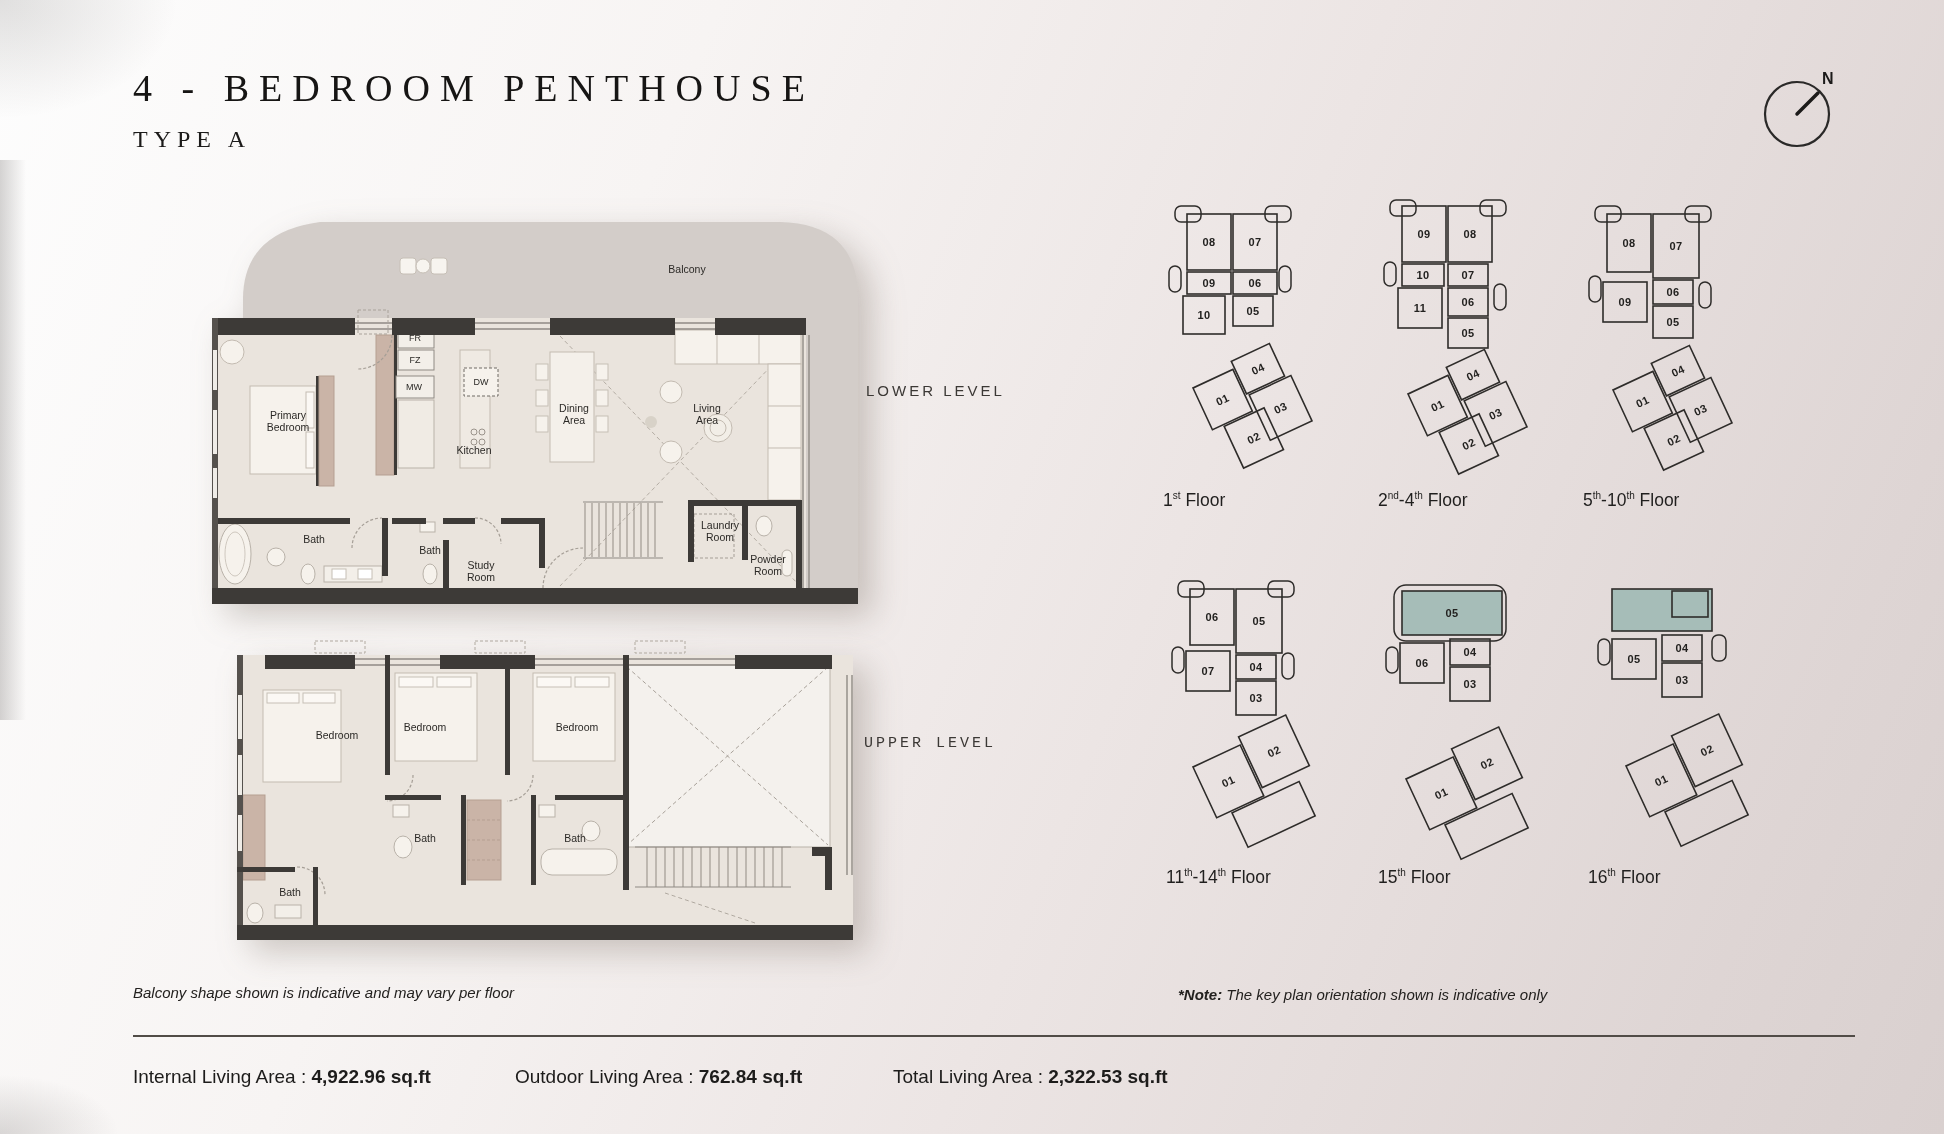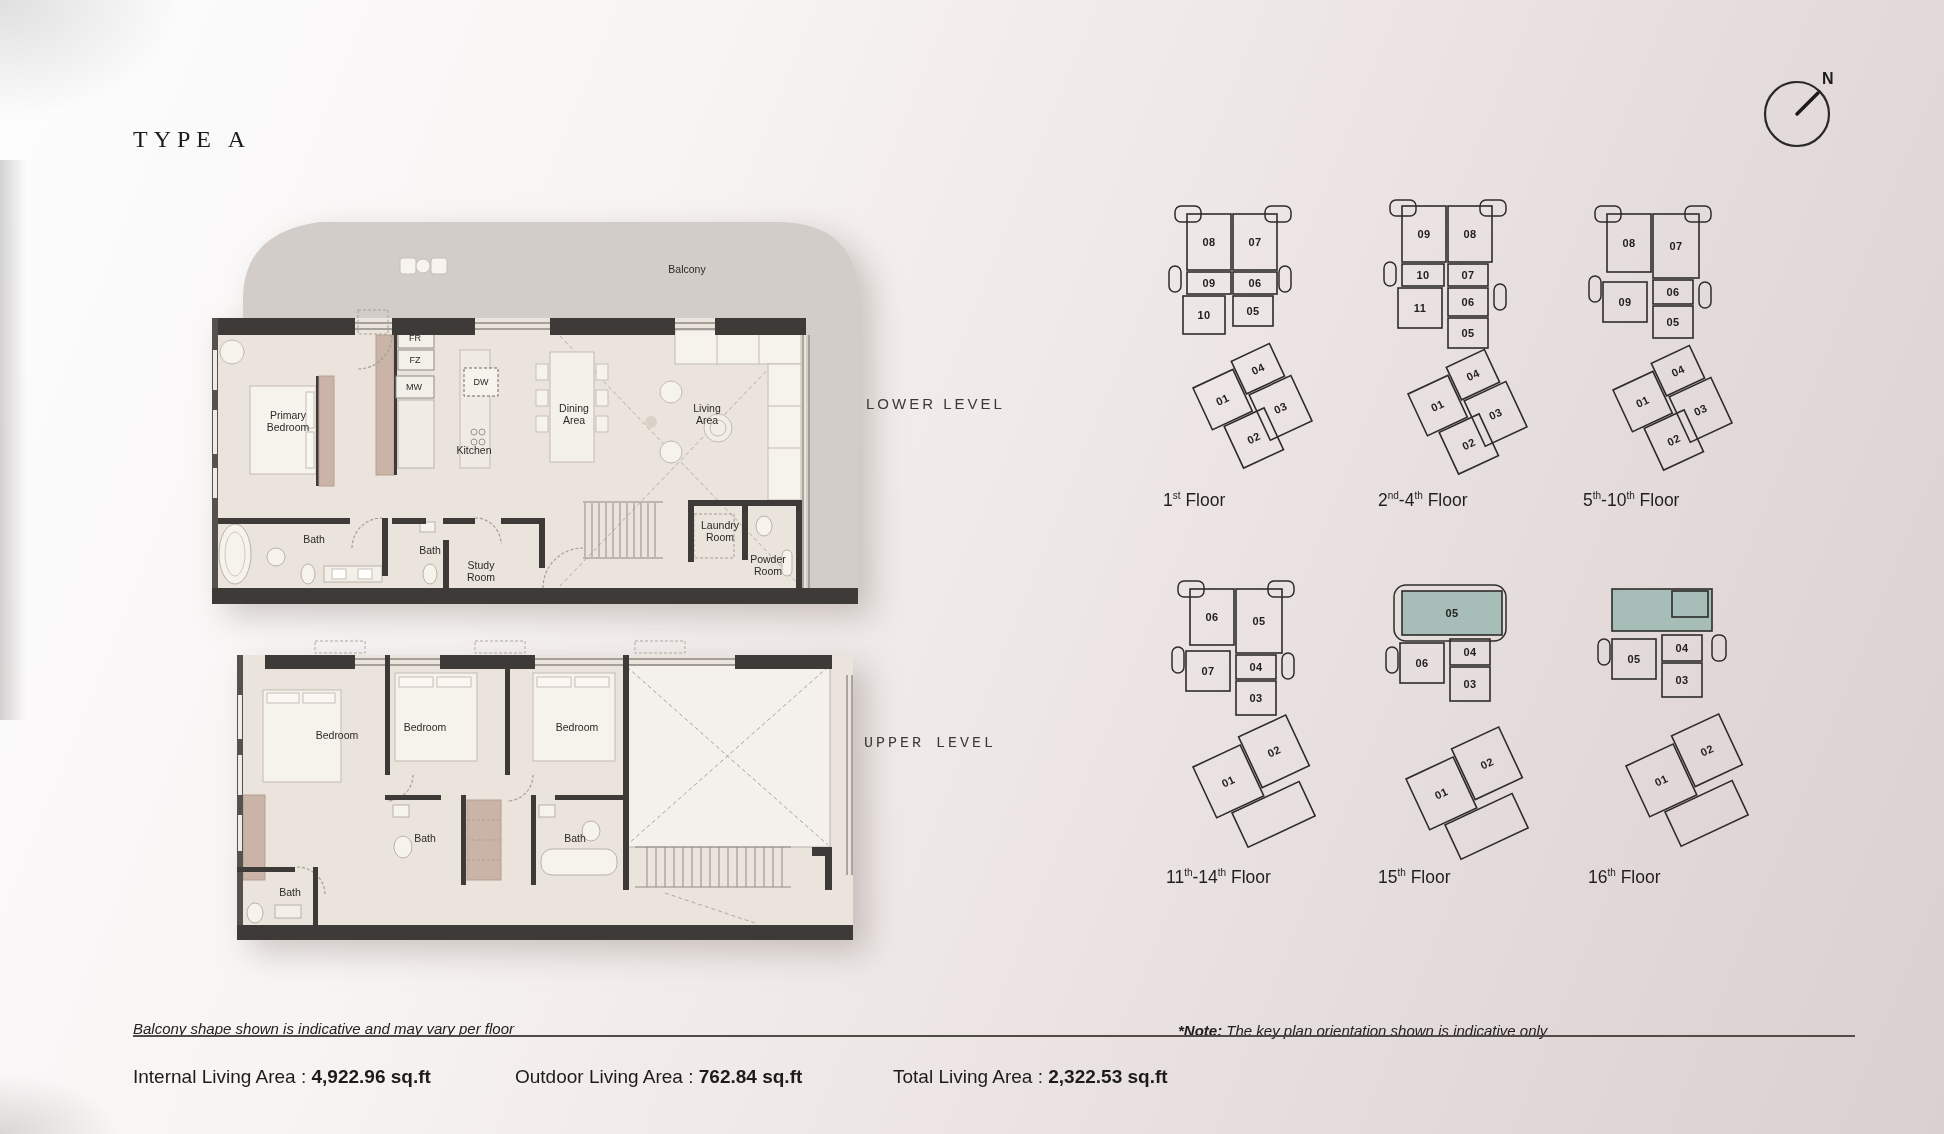--- a/index.html
+++ b/index.html
@@ -17,53 +17,54 @@
     background:radial-gradient(ellipse at 0% 100%, rgba(48,42,39,.16), rgba(48,42,39,0) 70%); pointer-events:none;}
 
   .title { position:absolute; left:133px; top:66px; font-family:"Liberation Serif", serif;
     font-size:38px; font-weight:400; letter-spacing:10px; color:#161514; }
   .subtitle { position:absolute; left:133px; top:126px; font-family:"Liberation Serif", serif;
     font-size:24px; font-weight:400; letter-spacing:6px; color:#1c1b1a; }
 
   .compass { position:absolute; left:1750px; top:62px; }
 
   .level-label { position:absolute; font-size:15px; letter-spacing:3px; color:#3b3835; }
-  .lower-level { left:866px; top:382px;margin-top:13px; }
+  .lower-level { left:866px; top:382px; }
   .upper-level { left:864px; top:735px;font-family:Liberation Mono, monospace; }
 
   .plan { position:absolute; }
   .plan svg { overflow:visible; filter:drop-shadow(14px 12px 16px rgba(95,78,66,.28)); }
   .room-label { position:absolute; transform:translate(-50%,-50%); font-size:10.5px; line-height:1.15;
     color:#2b2926; text-align:center; white-space:pre-line; pointer-events:none; }
   .room-label.sm { font-size:9px; }
 
   .keyplan { position:absolute; width:160px; height:322px; }
   .keyplan svg { overflow:visible; }
   .kp-label { position:absolute; left:0; right:0; top:292px; 
     font-size:17.5px; color:#201f1e; }
   .kp-label sup { font-size:10px; vertical-align:super; }
 
-  .note { position:absolute; font-size:15px; font-style:italic; color:#23211f;margin-top:36px; }
+  .note { position:absolute; font-size:15px; font-style:italic; color:#23211f; }
   .note-left { left:133px; top:984px; }
   .note-right { left:1178px; top:986px; }
   .note b { font-weight:700; }
 
   .divider { position:absolute; left:133px; top:1035px; width:1722px; height:2px; background:#514c47; }
   .footer-item { position:absolute; top:1066px; font-size:19px; color:#1d1c1b; }
   .footer-item b { font-weight:700; }
   .fi-0 { left:133px; } .fi-1 { left:515px; } .fi-2 { left:893px; }
 </style>
 </head>
 <body>
 
 <div class="page">
   <div class="vignette-corner"></div>
   <div class="vignette-left"></div>
   <div class="vignette-bl"></div>
 
+  <div class="title">4 - BEDROOM  PENTHOUSE</div>
   <div class="subtitle">TYPE A</div>
 
   <svg class="compass" width="100" height="100" viewBox="0 0 100 100">
     <circle cx="47" cy="52" r="32" fill="none" stroke="#2a2928" stroke-width="2.2"></circle>
     <line x1="47" y1="52" x2="68" y2="31" stroke="#1c1b1a" stroke-width="3.5" stroke-linecap="round"></line>
     <text x="72" y="22" font-size="16" font-weight="700" fill="#1c1b1a">N</text>
   </svg>
 
   <div class="plan" style="left:130px; top:200px; width:740px; height:420px;">
     <svg width="740" height="420" viewBox="0 0 740 420">

